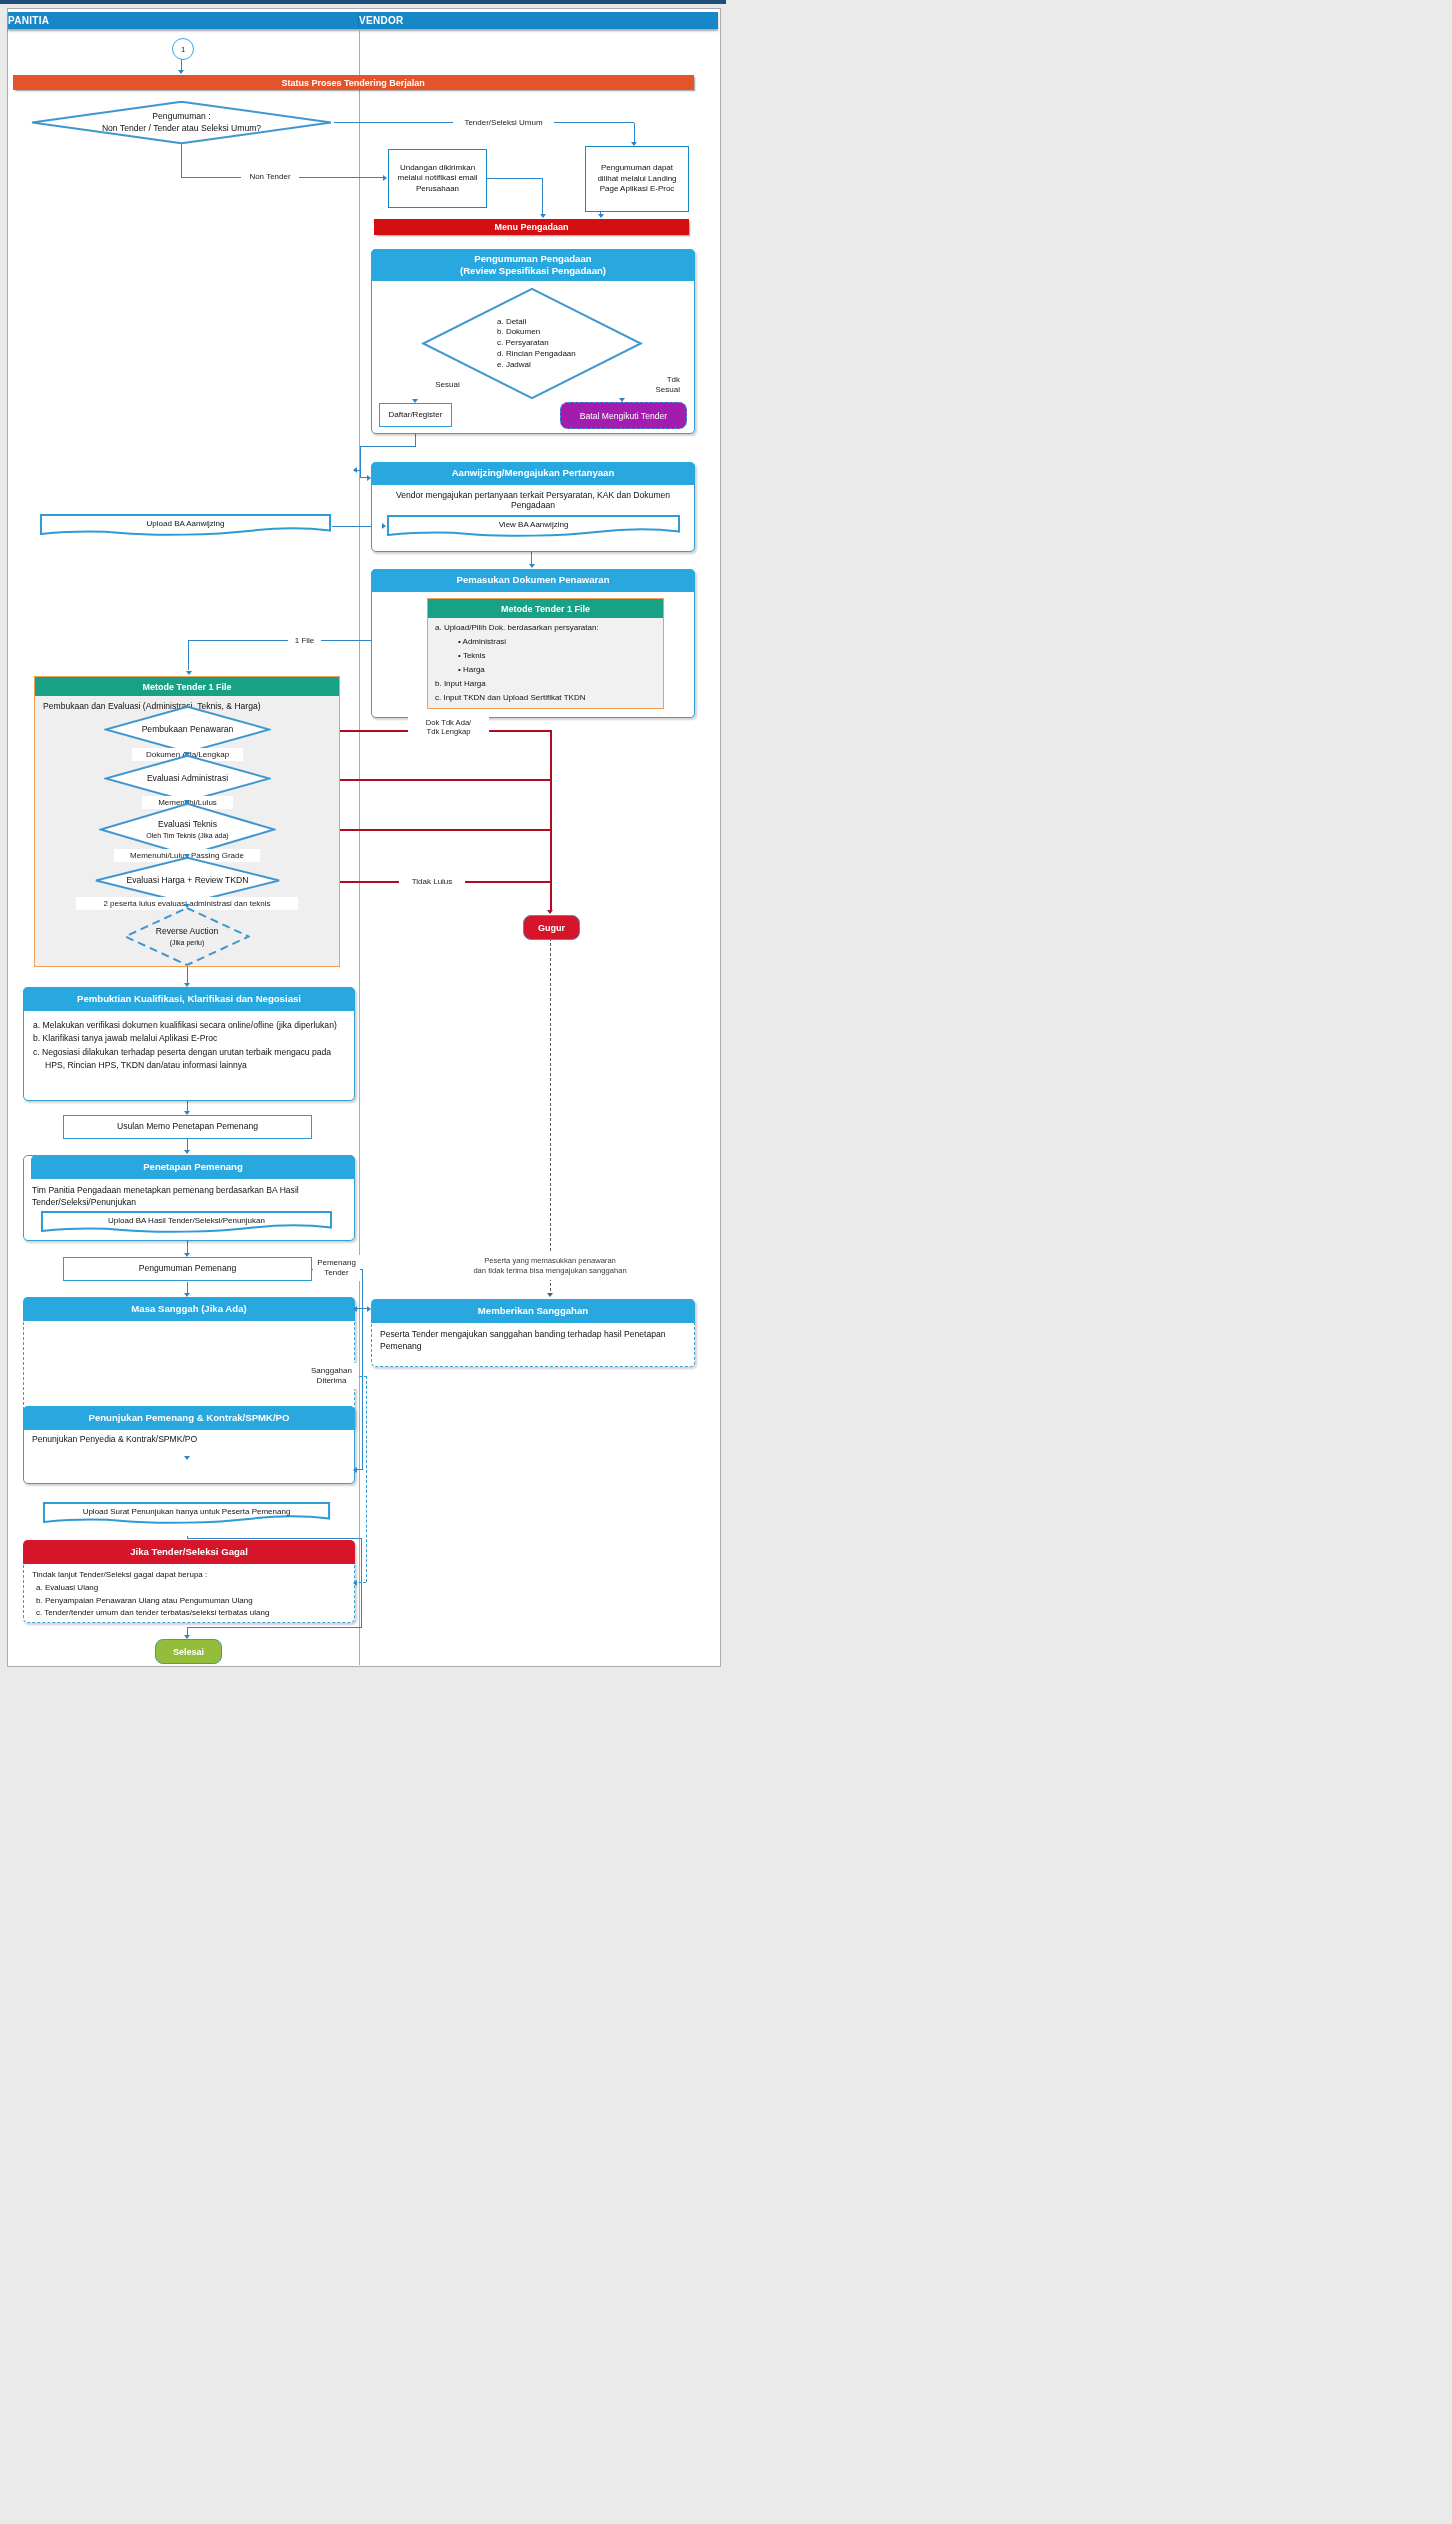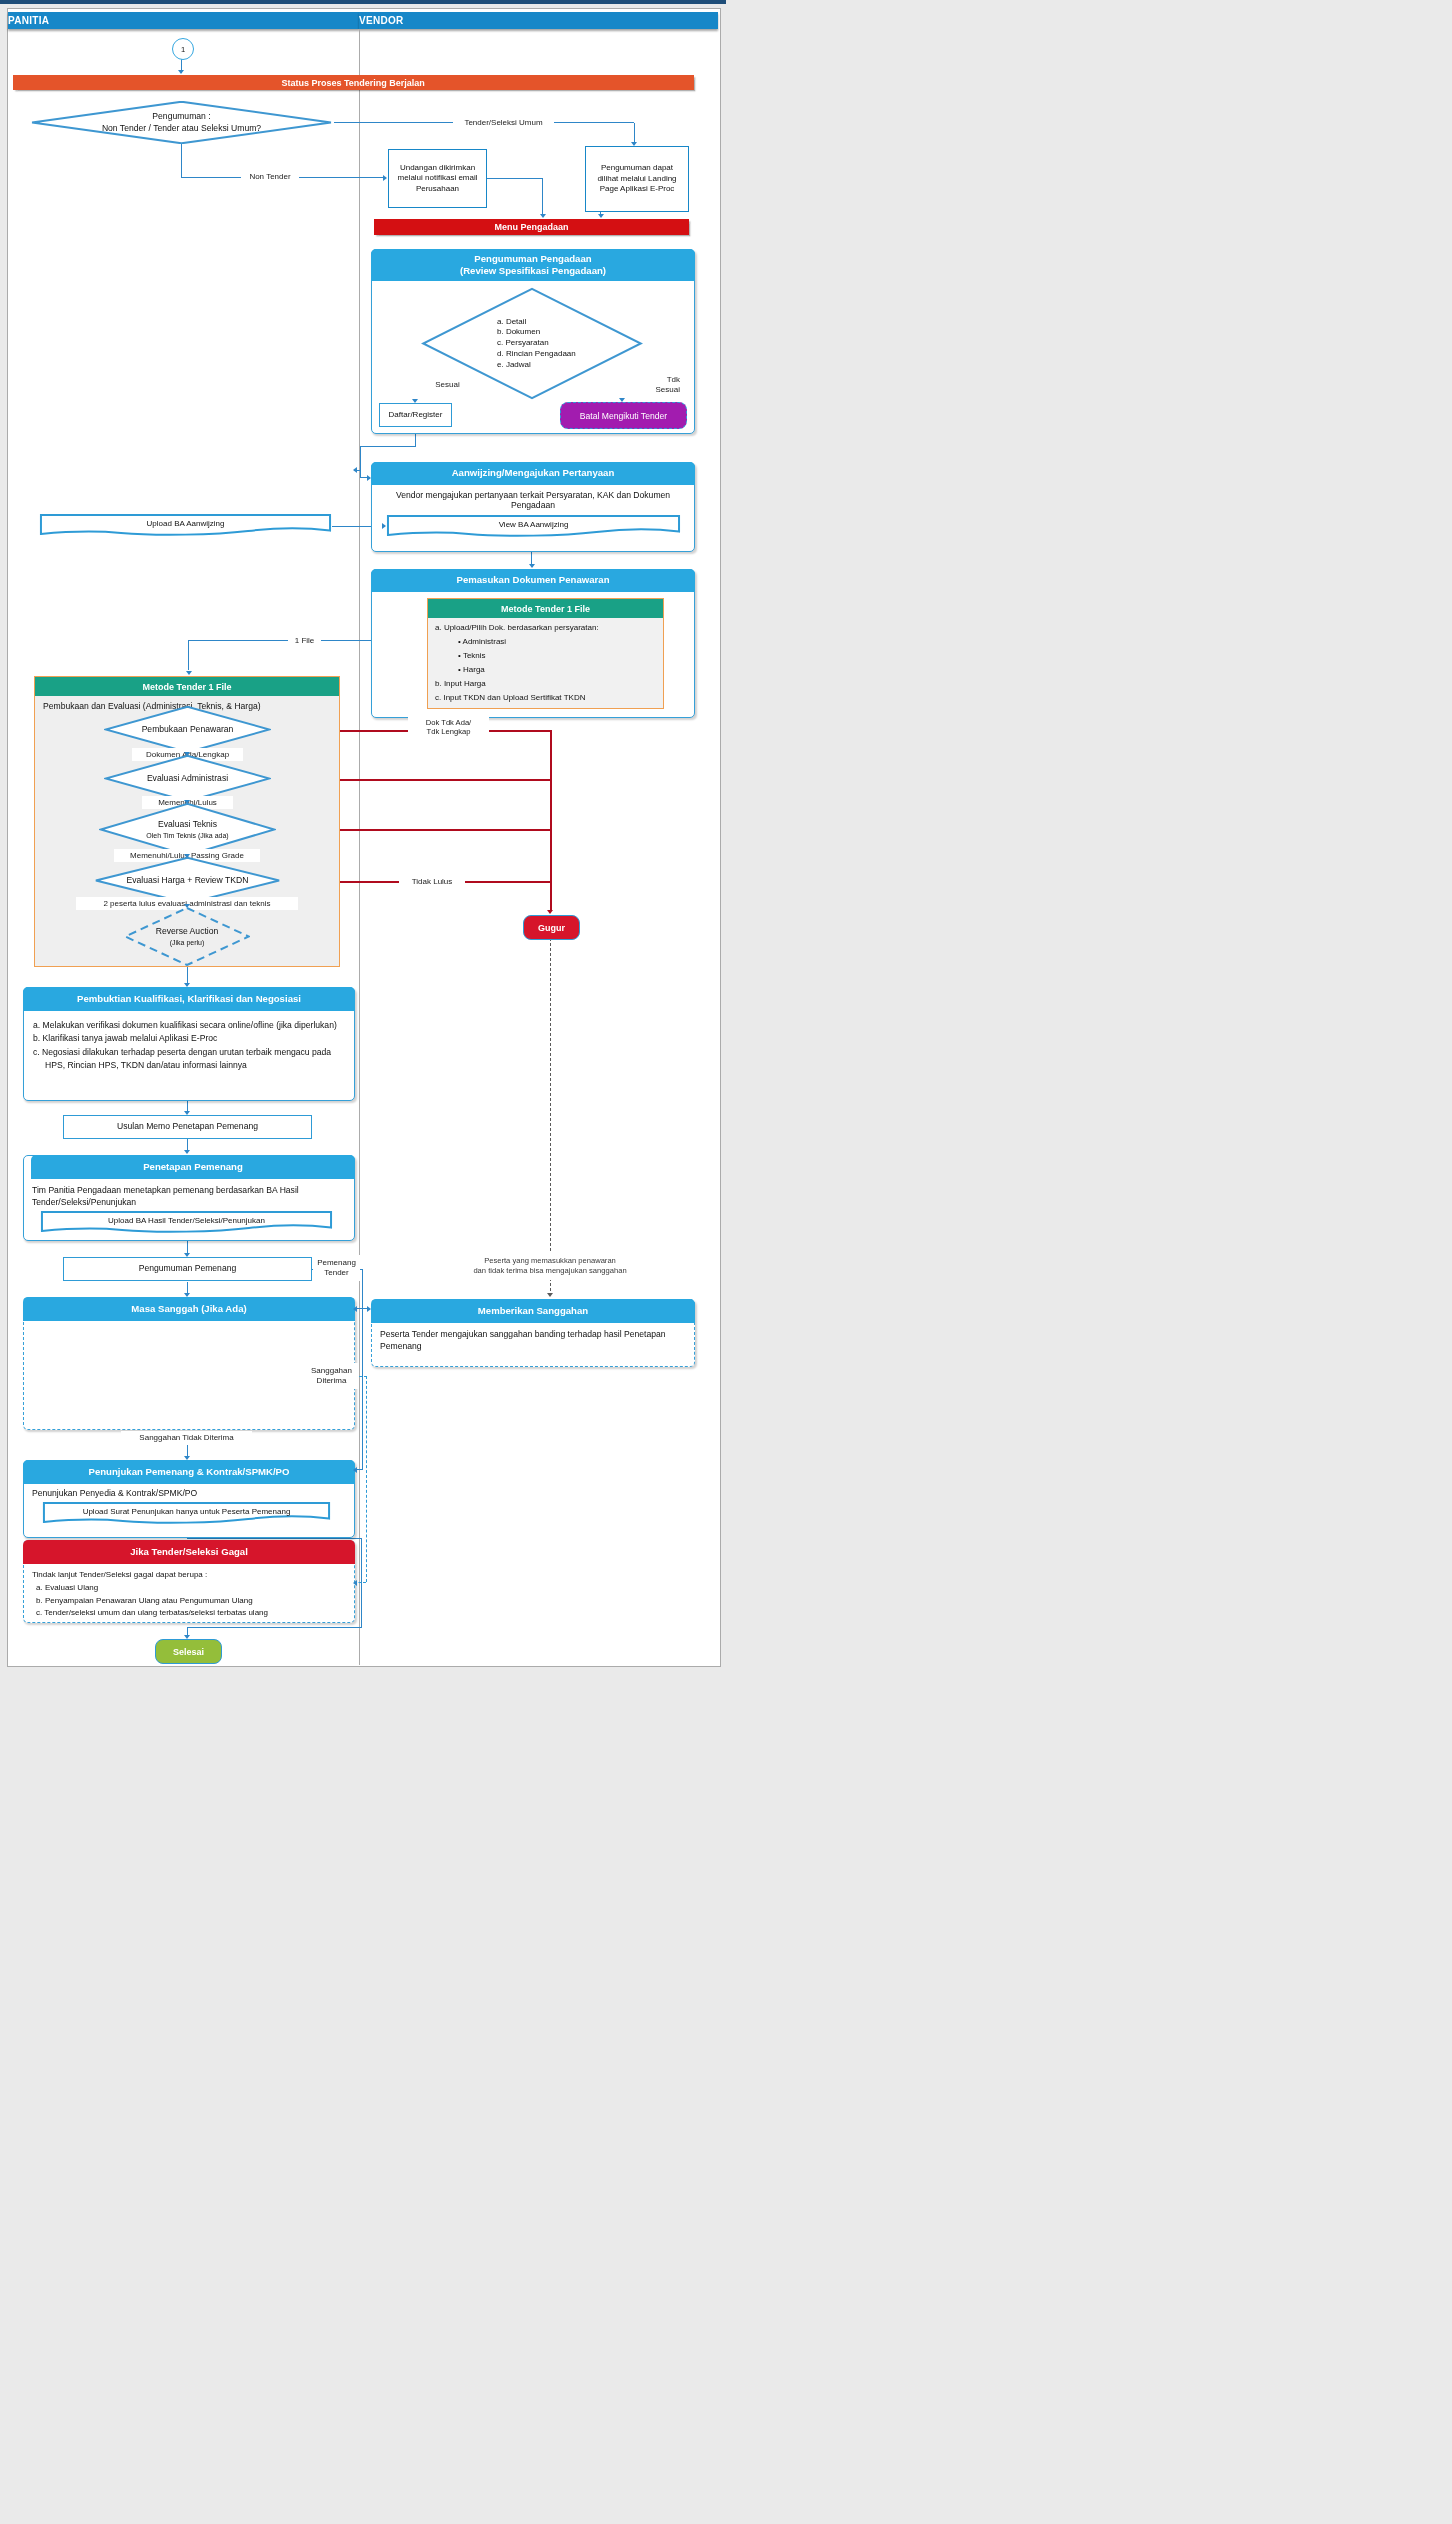--- a/index.html
+++ b/index.html
@@ -342,21 +342,21 @@
     <div class="phead" style="height:24px;">
         <span>Memberikan Sanggahan</span>
       </div>
     <div class="pbody" style="top:28px;left:8px;right:15px;font-size:8.6px;line-height:1.4;"><span>Peserta Tender mengajukan sanggahan banding terhadap hasil Penetapan Pemenang</span></div>
   </div>
   <div class="lbl" style="left:434px;top:1251px;width:232px;height:29px;font-size:7.6px;color:#3a3a3a;">
     <span>Peserta yang memasukkan penawaran</span>
     <span>dan tidak terima bisa mengajukan sanggahan</span>
   </div>
 
-  <div class="panel" style="left:23px;top:1460px;width:330px;height:76px;">
+  <div class="panel" style="left:23px;top:1406px;width:330px;height:76px;">
     <div class="phead" style="height:24px;">
         <span>Penunjukan Pemenang &amp; Kontrak/SPMK/PO</span>
       </div>
     <div class="pbody" style="top:27px;left:8px;font-size:8.6px;"><span>Penunjukan Penyedia &amp; Kontrak/SPMK/PO</span></div>
   </div>
   <div class="docshape" style="left:42px;top:1502px;width:289px;height:23px;">
     <svg viewBox="0 0 300 46" preserveAspectRatio="none">
         <path class="docpath" d="M2,2 H298 V33 C268,26 240,28 214,34 C180,42 120,44 84,38 C56,33 24,36 2,40 Z"></path>
       </svg>
     <div class="doctext">
@@ -365,21 +365,21 @@
   </div>
 
   <div class="panel dashed" style="left:23px;top:1540px;width:330px;height:81px;">
     <div class="phead red" style="height:24px;">
         <span>Jika Tender/Seleksi Gagal</span>
       </div>
     <div class="list" style="left:8px;top:28px;width:313px;font-size:8px;line-height:1.6;">
       <div>Tindak lanjut Tender/Seleksi gagal dapat berupa :</div>
       <div style="padding-left:4px;">a. Evaluasi Ulang</div>
       <div style="padding-left:4px;">b. Penyampaian Penawaran Ulang atau Pengumuman Ulang</div>
-      <div style="padding-left:4px;">c. Tender/seleksi umum dan ulang terbatas/seleksi terbatas ulang</div>
+      <div style="padding-left:4px;">c. Tender/tender umum dan tender terbatas/seleksi terbatas ulang</div>
     </div>
   </div>
 
   <div class="pill" style="left:155px;top:1639px;width:65px;height:23px;background:#94BE3A;">
       <span>Selesai</span>
     </div>
 
   <div class="arr d" style="left:178px;top:70px;"></div>
   <div class="arr d" style="left:631px;top:142px;"></div>
   <div class="arr r" style="left:383px;top:175px;"></div>

